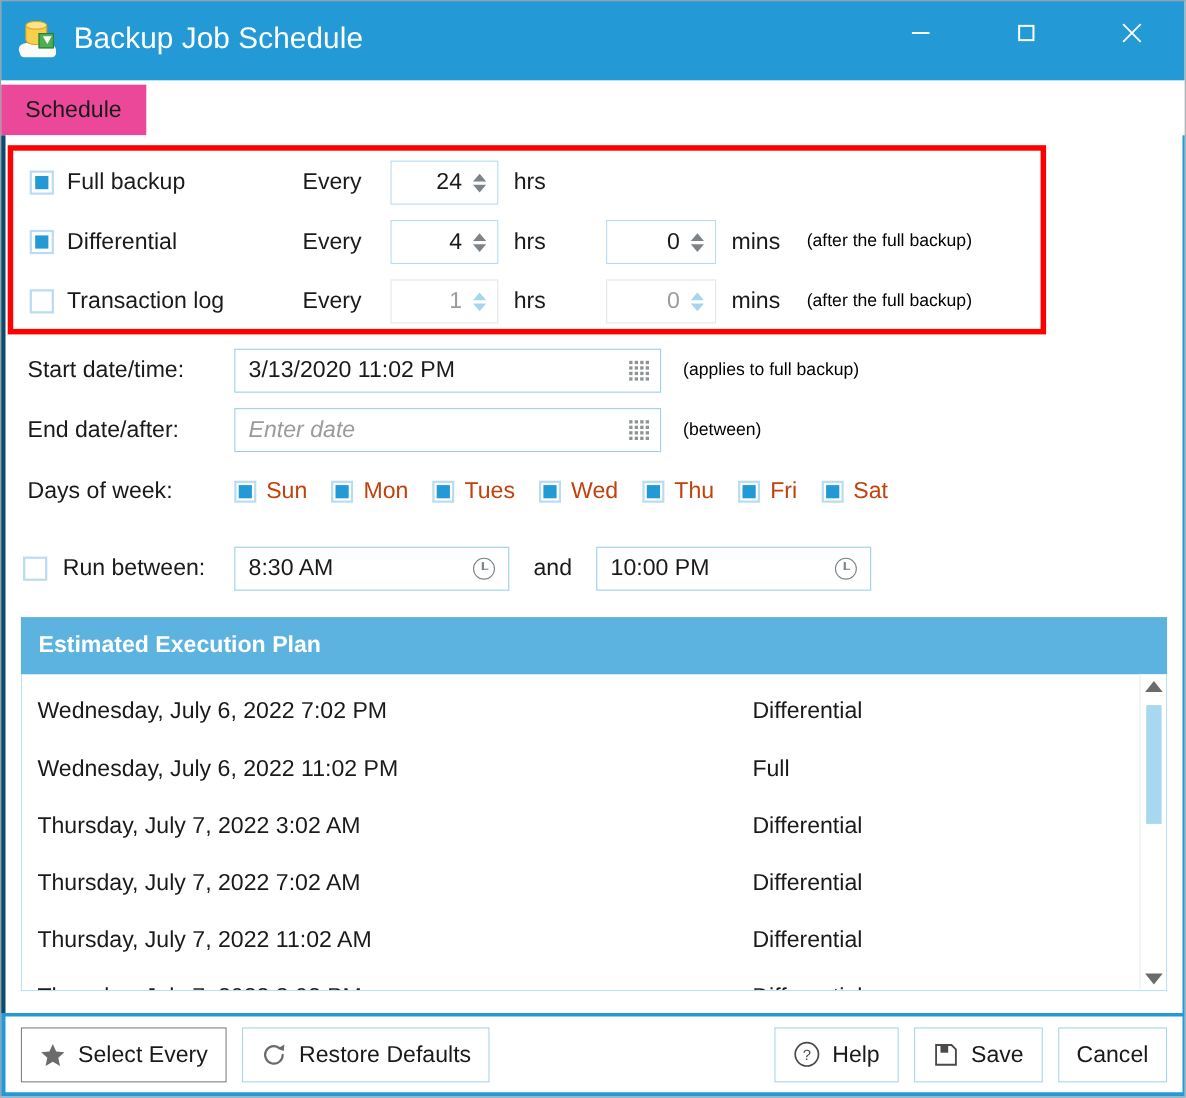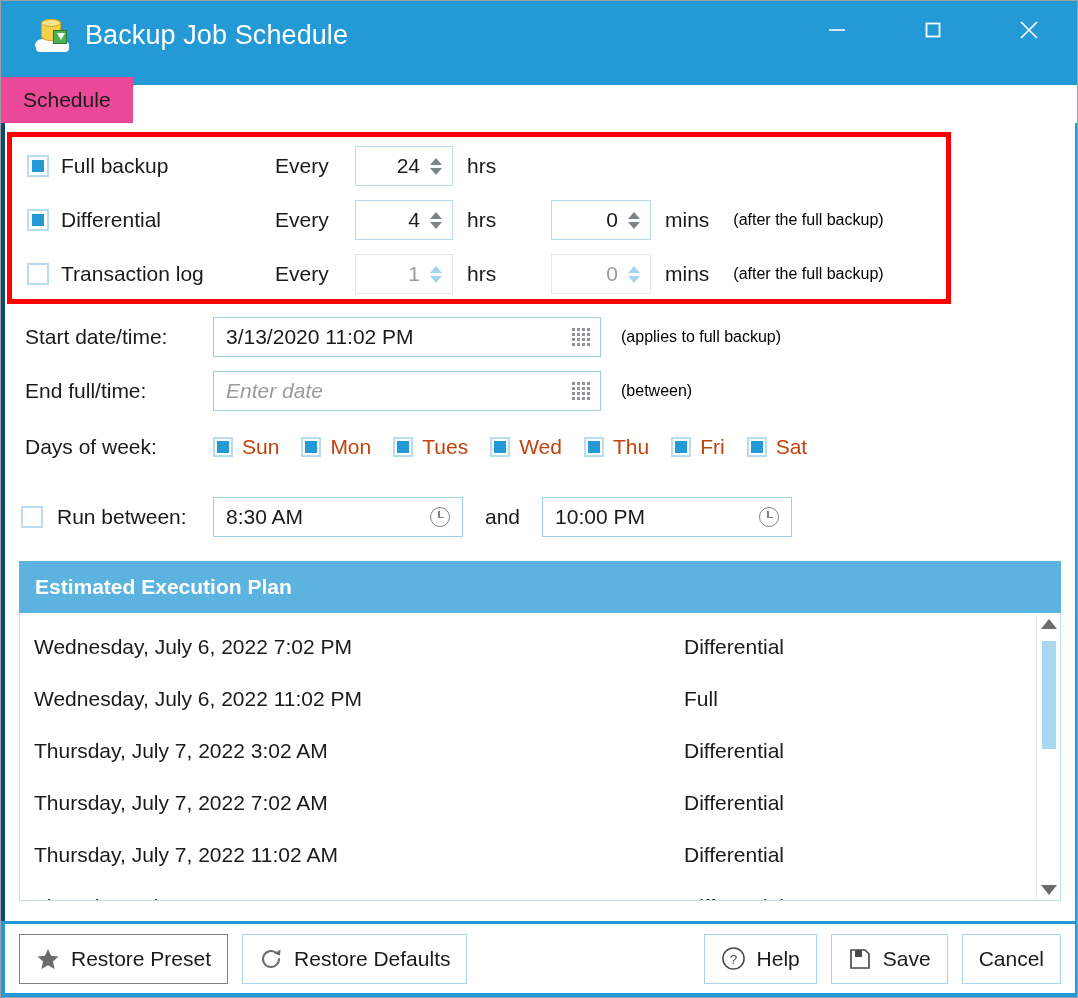--- a/index.html
+++ b/index.html
@@ -17,25 +17,24 @@
     position: relative;
     width: 1078px; height: 998px;
     background: #ffffff;
     border: 1px solid #9aa0a6;
     overflow: hidden;
   }
 
   
   .titlebar {
     position: relative;
-    height: 84px;
+    height: 72px;
     background: #2399d5;
     display: flex;
     align-items: flex-start;
-    padding-left: 18px;
   }
   .title-left {
     display: flex;
     align-items: center;
     gap: 12px;
     padding: 14px 0 0 14px;
   }
   .app-icon {
     width: 40px; height: 40px;
     position: relative;
@@ -494,21 +493,21 @@
             <i></i>
             <i></i>
             <i></i>
             <i></i>
         </span>
       </div>
       <div class="hint" style="margin-left:20px;">(applies to full backup)</div>
     </div>
 
     <div class="dt-row" style="left:0; top:248px;">
-      <div class="dt-label">End full/time:</div>
+      <div class="dt-label">End date/after:</div>
       <div class="field">
         <span class="txt placeholder">Enter date</span>
         <span class="cal-icon">
           <i></i>
             <i></i>
             <i></i>
             <i></i>
             <i></i>
             <i></i>
             <i></i>
@@ -611,21 +610,21 @@
       </div>
     </div>
 
   </div>
 
   <div class="footer">
     <div class="btn strong" style="margin-left:14px;">
       <svg class="star" viewBox="0 0 24 24">
         <polygon points="12,2 15.1,8.8 22.5,9.6 17,14.6 18.6,22 12,18.2 5.4,22 7,14.6 1.5,9.6 8.9,8.8" fill="#6b6b6b"></polygon>
       </svg>
-      <span>Restore Preset</span>
+      <span>Select Every</span>
     </div>
 
     <div class="btn" style="margin-left:14px;">
       <svg class="refresh" viewBox="0 0 24 24">
         <path d="M20 12a8 8 0 1 1-3.2-6.4" fill="none" stroke="#6b6b6b" stroke-width="2" stroke-linecap="round"></path>
         <polygon points="21.5,2.5 21,8.5 15.2,6.4" fill="#6b6b6b"></polygon>
       </svg>
       <span>Restore Defaults</span>
     </div>
 

